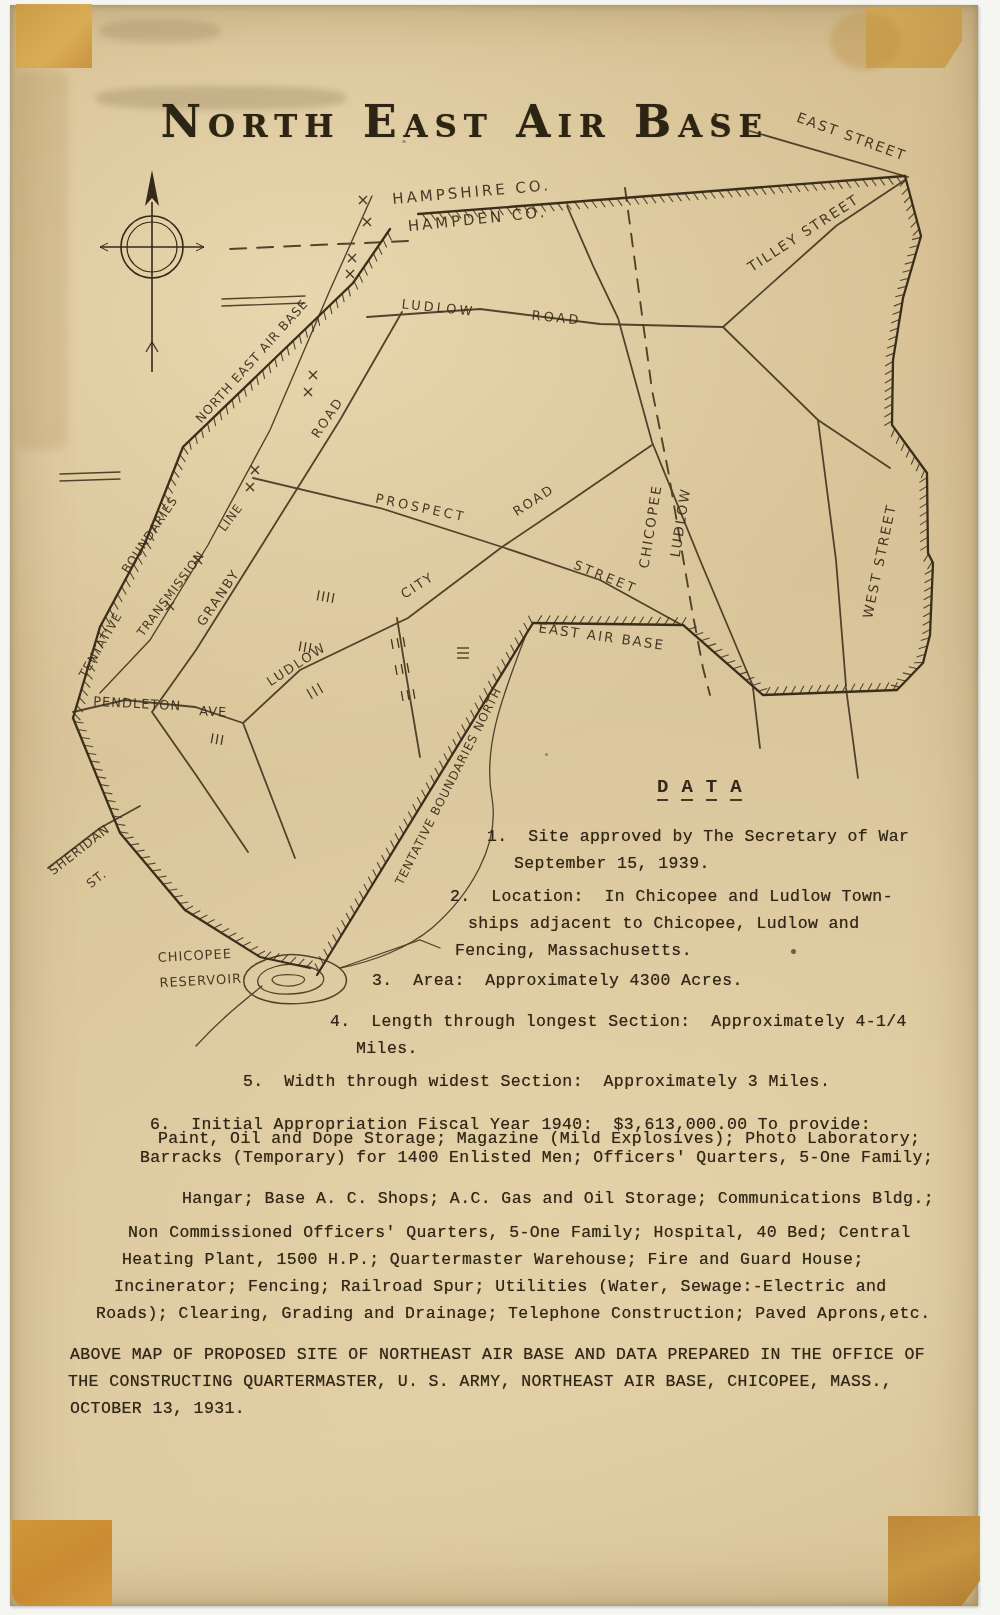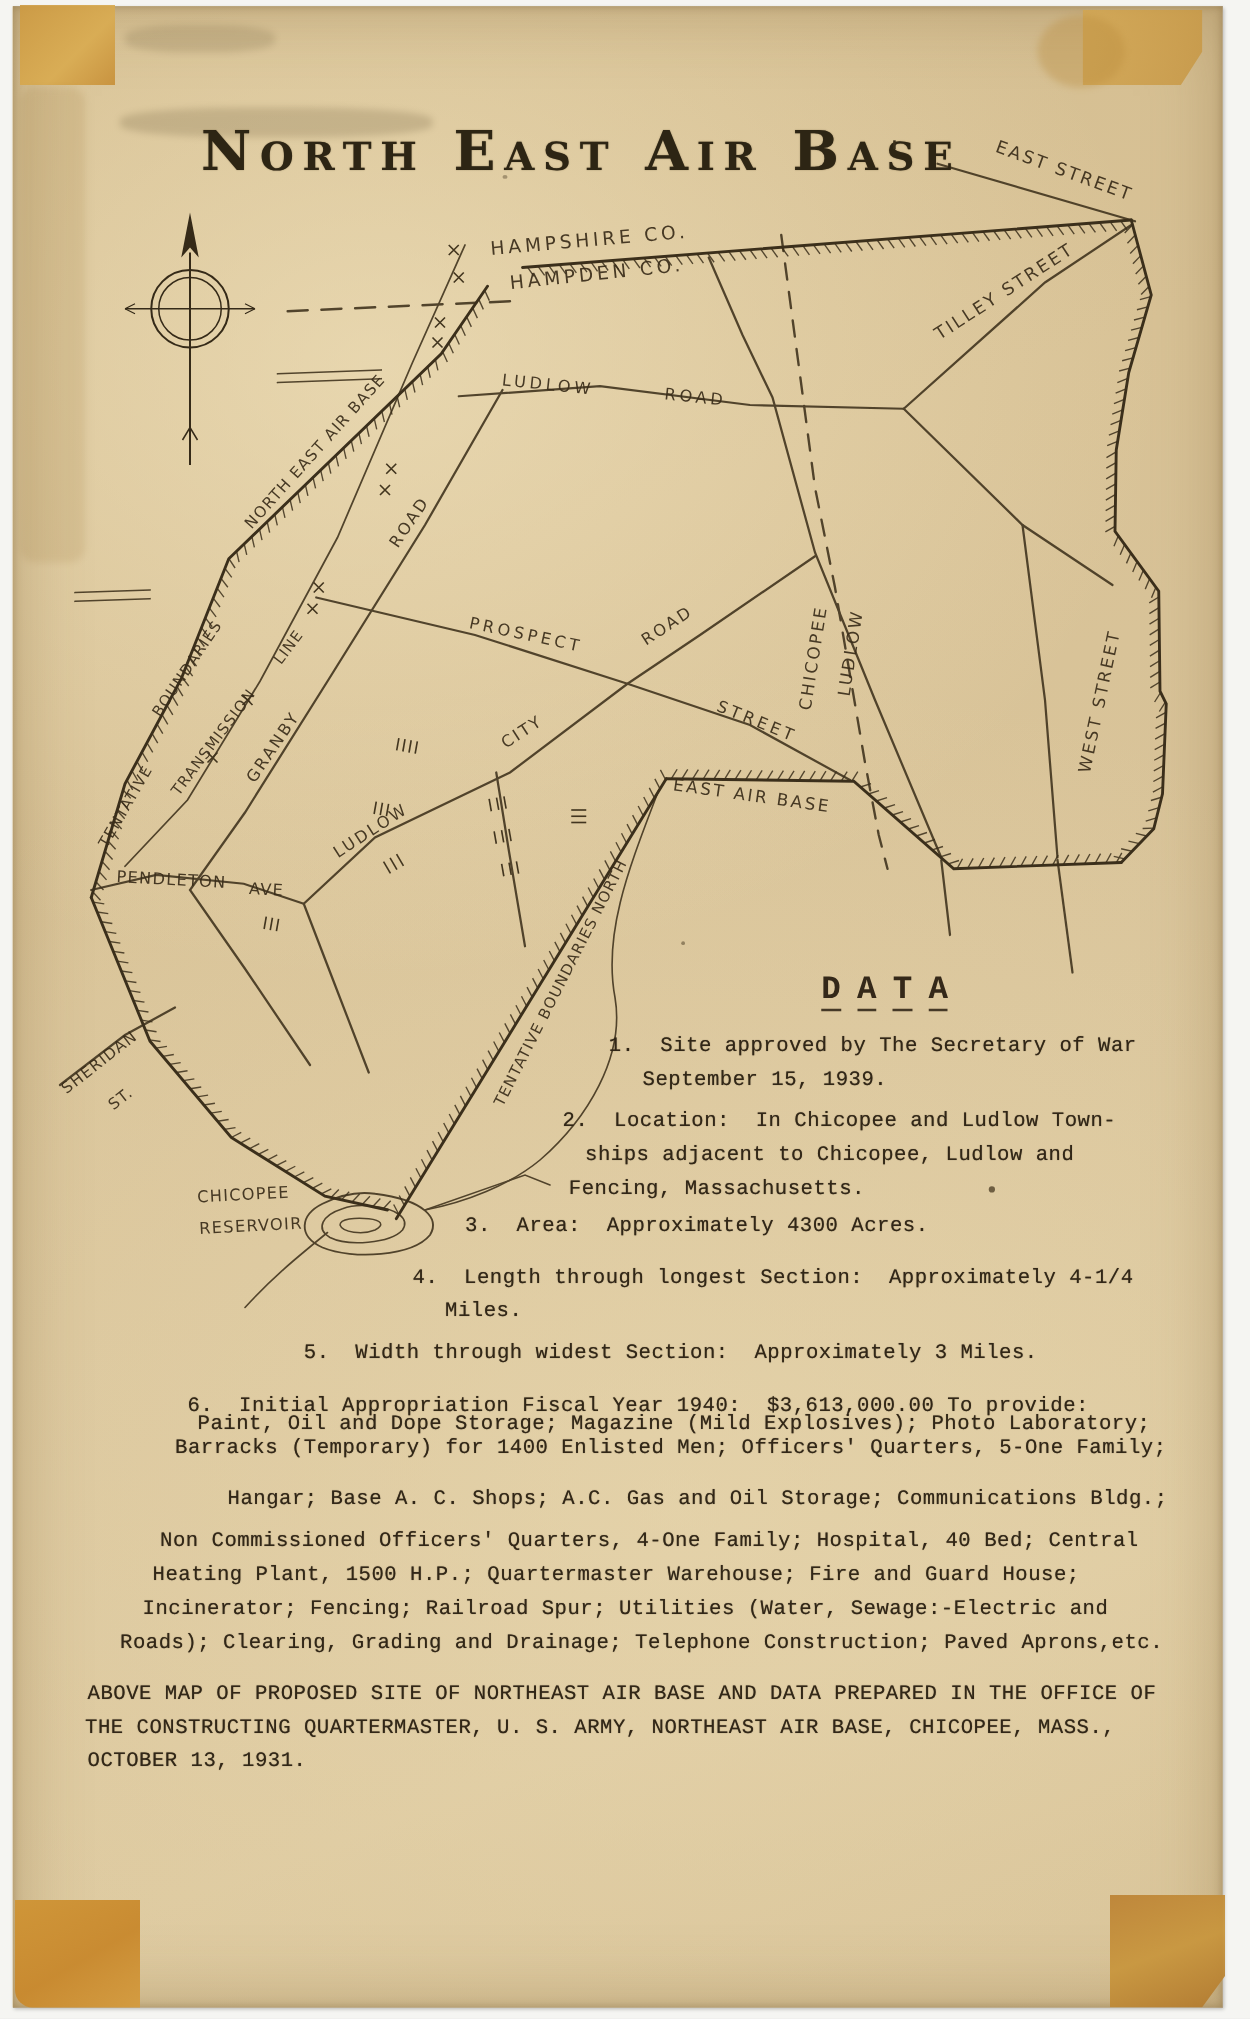--- a/index.html
+++ b/index.html
@@ -18,21 +18,21 @@
          font-family:"DejaVu Serif","Liberation Serif",serif;font-weight:bold;
          font-variant:small-caps;font-size:44px;letter-spacing:7px;color:#2d2514;
          text-shadow:0 0 1px rgba(60,45,20,.6);}
   #title-mark{position:absolute;left:712px;top:108px;font-size:26px;color:#3a2f1c;
          font-family:"DejaVu Serif",serif;}
   #mapsvg{position:absolute;left:0;top:0;pointer-events:none;}
   .tline{position:absolute;font-family:"Liberation Mono",monospace;font-size:16.5px;
          letter-spacing:.4px;color:rgba(46,35,20,.94);white-space:pre;
          text-shadow:0 0 .7px rgba(46,35,20,.7);text-align:right;}
   #data-heading{position:absolute;left:657px;top:776px;font-family:"Liberation Mono",monospace;
-         font-size:26px;font-weight:bold;color:rgba(42,32,18,.95);}
+         font-size:19px;font-weight:bold;color:rgba(42,32,18,.95);}
   #data-heading span{border-bottom:2px solid rgba(42,32,18,.85);margin-right:13px;padding-bottom:1px;}
   .maplabel{font-family:"DejaVu Sans",sans-serif;fill:#3a2d1a;opacity:.92;}
 </style>
 </head>
 <body>
 
 <div id="stage">
   <div id="paper"></div>
 
   <div class="tape" style="left:16px;top:4px;width:76px;height:64px;opacity:.92;
@@ -510,21 +510,21 @@
       <div class="tline" style="left: 468px; top: 914px;">ships adjacent to Chicopee, Ludlow and</div>
       <div class="tline" style="left: 455px; top: 941px;">Fencing, Massachusetts.</div>
       <div class="tline" style="left: 372px; top: 971px;">3.  Area:  Approximately 4300 Acres.</div>
       <div class="tline" style="left: 330px; top: 1012px;">4.  Length through longest Section:  Approximately 4-1/4</div>
       <div class="tline" style="left: 356px; top: 1039px;">Miles.</div>
       <div class="tline" style="left: 243px; top: 1072px;">5.  Width through widest Section:  Approximately 3 Miles.</div>
       <div class="tline" style="left: 150px; top: 1115px;">6.  Initial Appropriation Fiscal Year 1940:  $3,613,000.00 To provide:</div>
       <div class="tline" style="left: 182px; top: 1189px;">Hangar; Base A. C. Shops; A.C. Gas and Oil Storage; Communications Bldg.;</div>
       <div class="tline" style="left: 158px; top: 1129px;">Paint, Oil and Dope Storage; Magazine (Mild Explosives); Photo Laboratory;</div>
       <div class="tline" style="left: 140px; top: 1148px;">Barracks (Temporary) for 1400 Enlisted Men; Officers' Quarters, 5-One Family;</div>
-      <div class="tline" style="left: 128px; top: 1223px;">Non Commissioned Officers' Quarters, 4-One Family; Hospital, 40 Bed; Central</div>
+      <div class="tline" style="left: 128px; top: 1223px;">Non Commissioned Officers' Quarters, 5-One Family; Hospital, 40 Bed; Central</div>
       <div class="tline" style="left: 122px; top: 1250px;">Heating Plant, 1500 H.P.; Quartermaster Warehouse; Fire and Guard House;</div>
       <div class="tline" style="left: 114px; top: 1277px;">Incinerator; Fencing; Railroad Spur; Utilities (Water, Sewage:-Electric and</div>
       <div class="tline" style="left: 96px; top: 1304px;">Roads); Clearing, Grading and Drainage; Telephone Construction; Paved Aprons,etc.</div>
     </div>
   <div id="footer">
       <div class="tline" style="left: 70px; top: 1345px;">ABOVE MAP OF PROPOSED SITE OF NORTHEAST AIR BASE AND DATA PREPARED IN THE OFFICE OF</div>
       <div class="tline" style="left: 68px; top: 1372px;">THE CONSTRUCTING QUARTERMASTER, U. S. ARMY, NORTHEAST AIR BASE, CHICOPEE, MASS.,</div>
       <div class="tline" style="left: 70px; top: 1399px;">OCTOBER 13, 1931.</div>
     </div>
 </div>

